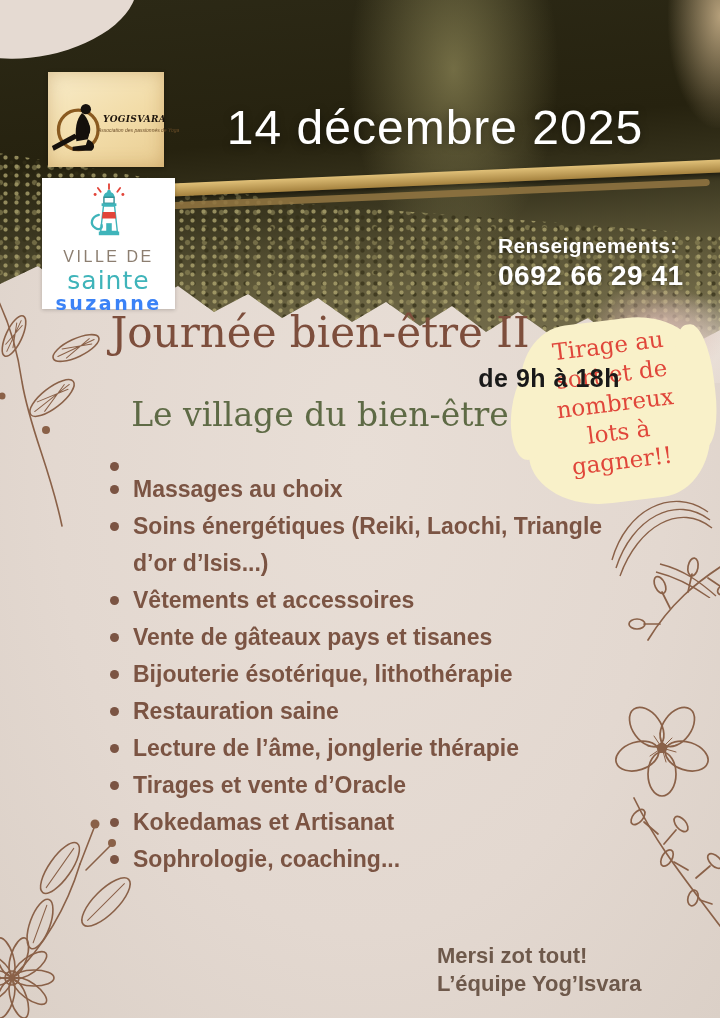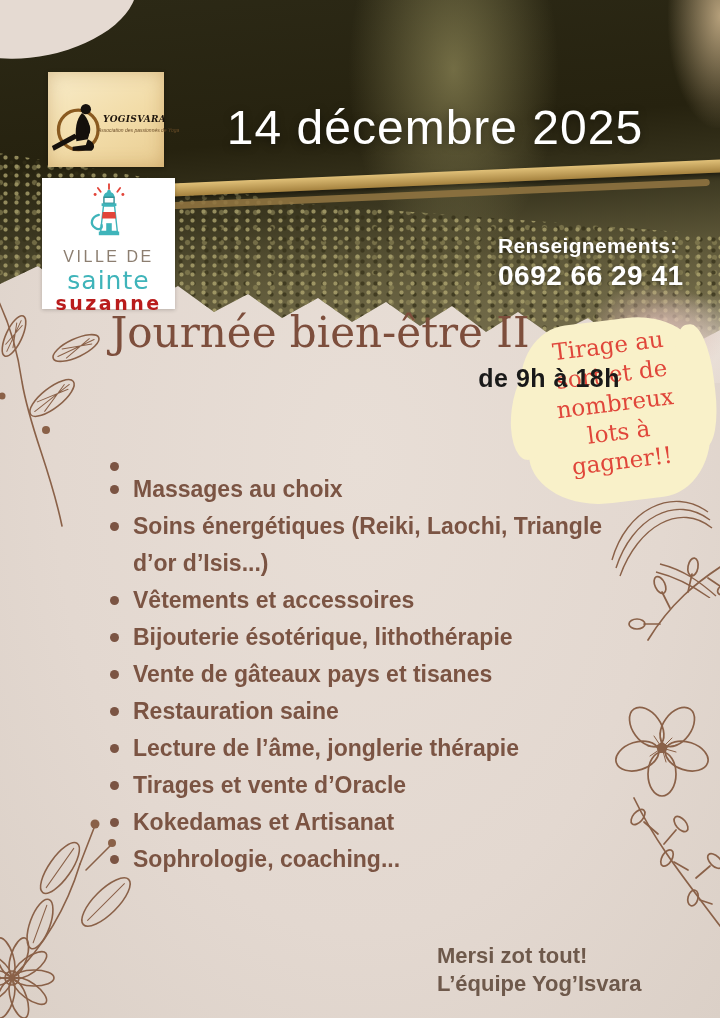--- a/index.html
+++ b/index.html
@@ -50,21 +50,21 @@
     font-weight:bold;font-style:italic;font-size:9px;color:#1d140c;letter-spacing:.3px;}
   .yog-tag{position:absolute;left:50px;top:55px;font-size:5px;color:#6a4c28;
     font-style:italic;white-space:nowrap;}
 
   .logo-ville{position:absolute;left:42px;top:178px;width:133px;height:131px;z-index:5;
     background:#ffffff;box-shadow:0 1px 4px rgba(0,0,0,.2);text-align:center;}
   .logo-ville svg{margin-top:5px;}
   .ville-prefix{font-size:16px;letter-spacing:2.5px;color:#8c7e70;margin-top:1px;}
   .ville-n1{font-size:25px;color:#3fb4ba;letter-spacing:1px;line-height:1;margin-top:2px;
     font-weight:normal;font-family:"DejaVu Sans",sans-serif;}
-  .ville-n2{font-size:19px;color:#b91c1c;letter-spacing:2.5px;font-weight:bold;
+  .ville-n2{font-size:19px;color:#3b82f6;letter-spacing:2.5px;font-weight:bold;
     font-family:"DejaVu Sans",sans-serif;line-height:1.1;}
 
   
   .title{position:absolute;left:20px;top:308px;width:600px;z-index:4;text-align:center;
     font-family:"DejaVu Serif",serif;font-size:42px;color:#7d4e3c;}
   .hours{position:absolute;left:20px;top:364px;width:600px;z-index:4;text-align:right;
     font-size:25px;font-weight:bold;color:#191919;letter-spacing:.5px;}
   .subtitle{position:absolute;left:20px;top:395px;width:600px;z-index:4;text-align:center;
     font-family:"DejaVu Serif",serif;font-size:33px;color:#5e6a45;}
 
@@ -253,44 +253,45 @@
       <path d="M6,92 C20,42 66,18 102,44"></path>
       <path d="M10,100 C26,50 70,26 104,52"></path>
       <path d="M14,108 C32,58 74,34 106,60"></path>
       <path d="M54,96 C78,102 94,114 110,128"></path>
       <path d="M50,104 C74,110 90,120 104,130"></path>
     </g>
   </svg>
 
   <div class="title">Journée bien-être II</div>
   <div class="hours">de 9h à 18h</div>
+  <div class="subtitle">Le village du bien-être</div>
 
   <ul class="activities">
       <li>
       <span class="dot"></span>
     </li>
       <li>
       <span class="dot"></span>
       <span class="txt">Massages au choix</span>
     </li>
       <li>
       <span class="dot"></span>
       <span class="txt">Soins énergétiques (Reiki, Laochi, Triangle d’or d’Isis...)</span>
     </li>
       <li>
       <span class="dot"></span>
       <span class="txt">Vêtements et accessoires</span>
     </li>
       <li>
       <span class="dot"></span>
+      <span class="txt">Vente de gâteaux pays et tisanes</span>
+    </li>
+      <li>
+      <span class="dot"></span>
       <span class="txt">Bijouterie ésotérique, lithothérapie</span>
-    </li>
-      <li>
-      <span class="dot"></span>
-      <span class="txt">Vente de gâteaux pays et tisanes</span>
     </li>
       <li>
       <span class="dot"></span>
       <span class="txt">Restauration saine</span>
     </li>
       <li>
       <span class="dot"></span>
       <span class="txt">Lecture de l’âme, jonglerie thérapie</span>
     </li>
       <li>

